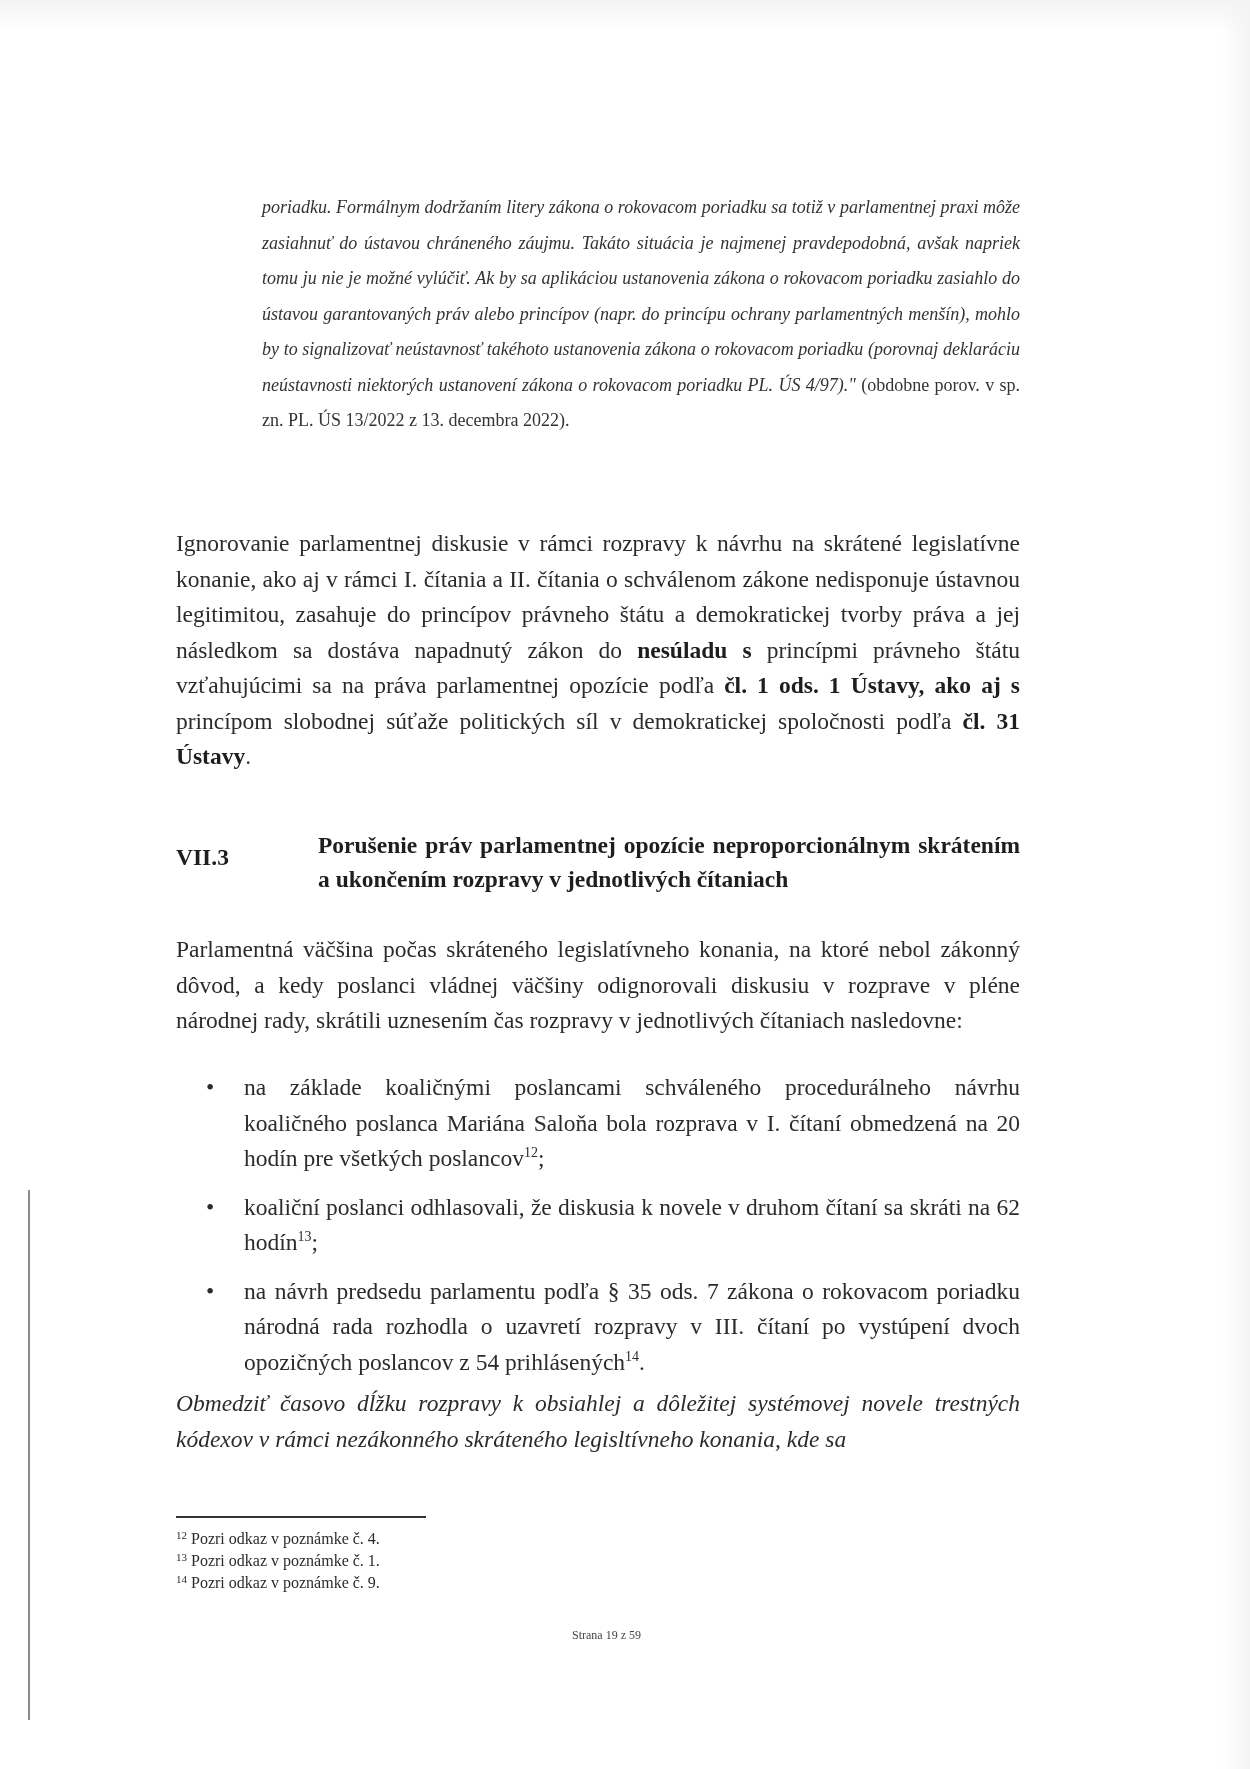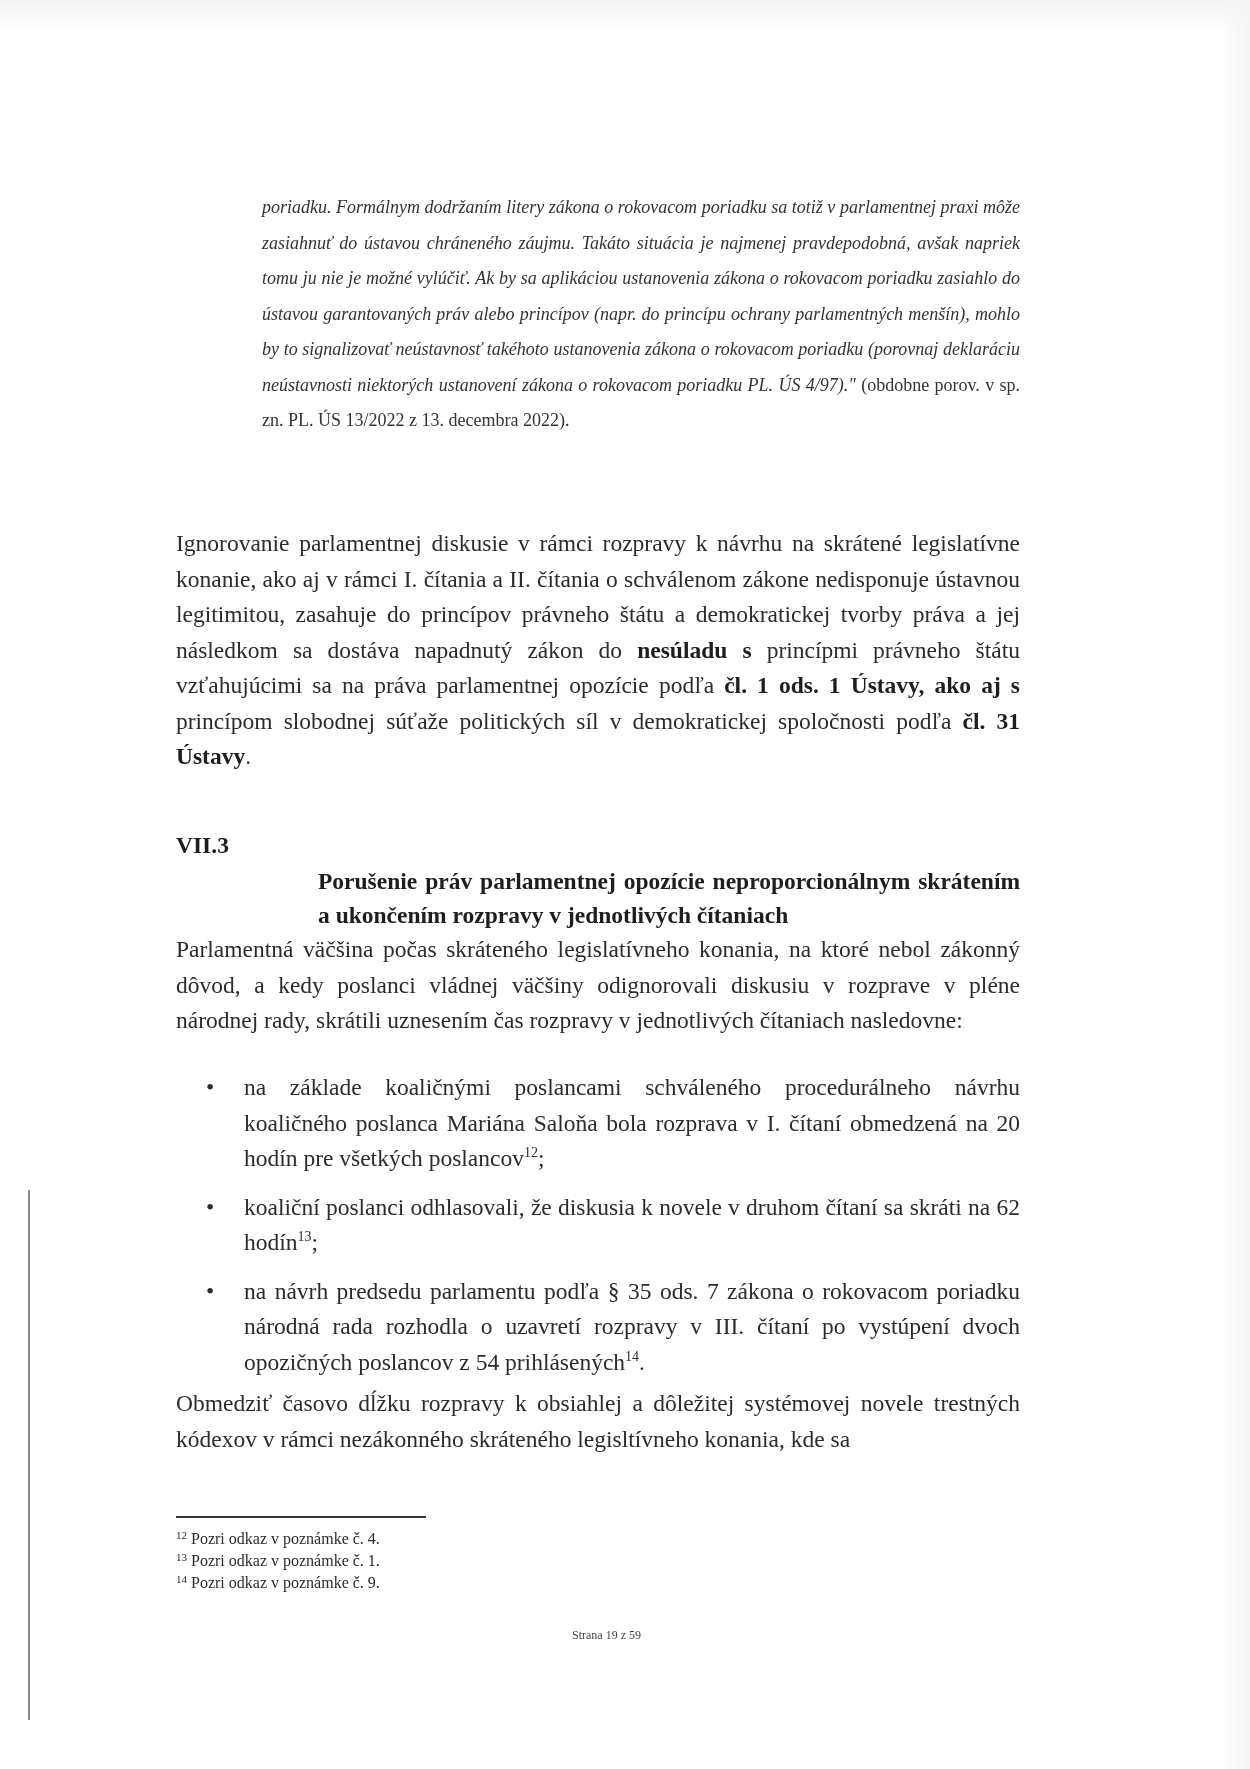--- a/index.html
+++ b/index.html
@@ -32,22 +32,22 @@
     .para {
       position: absolute; left: 176px; width: 844px;
       font-size: 23.5px; line-height: 35.5px; text-align: justify;
       color: #2b2b2b;
     }
     b { font-weight: bold; color: #1e1e1e; }
     .heading {
       position: absolute; left: 176px; top: 828px; width: 844px;
       font-size: 23.5px; line-height: 34px; font-weight: bold; color: #1e1e1e;
     }
-    .heading .num { position: absolute; left: 0; top: 0; }
-    .heading .title { position: absolute; left: 142px; top: 0; width: 702px; text-align: justify; margin-top: 36px; }
+    .heading .num { position: absolute; left: 0; top: 12px; }
+    .heading .title { position: absolute; left: 142px; top: 0; width: 702px; text-align: justify; }
     ul.bullets {
       position: absolute; left: 176px; top: 1070px; width: 844px;
       margin: 0; padding: 0; list-style: none;
       font-size: 23.5px; line-height: 35.5px; color: #2b2b2b;
     }
     ul.bullets li {
       position: relative; padding-left: 68px; margin-bottom: 13px; text-align: justify;
     }
     ul.bullets li .dot {
       position: absolute; left: 30px; top: 0;
@@ -96,21 +96,21 @@
   <li>
     <span class="dot">•</span>
     <span>koaliční poslanci odhlasovali, že diskusia k novele v druhom čítaní sa skráti na 62 hodín</span><sup>13</sup><span>;</span>
   </li>
   <li>
     <span class="dot">•</span>
     <span>na návrh predsedu parlamentu podľa § 35 ods. 7 zákona o rokovacom poriadku národná rada rozhodla o uzavretí rozpravy v III. čítaní po vystúpení dvoch opozičných poslancov z 54 prihlásených</span><sup>14</sup><span>.</span>
   </li>
 </ul>
 
-<div class="para" style="top:1386px;">Obmedziť časovo dĺžku rozpravy k obsiahlej a dôležitej systémovej novele trestných kódexov v rámci nezákonného skráteného legisltívneho konania, kde sa</div>
+<div class="para" style="top:1386px;font-style:italic;">Obmedziť časovo dĺžku rozpravy k obsiahlej a dôležitej systémovej novele trestných kódexov v rámci nezákonného skráteného legisltívneho konania, kde sa</div>
 
 <div class="fn-rule"></div>
 
 <div class="footnotes">
   <div><sup>12</sup><span> Pozri odkaz v poznámke č. 4.</span></div>
   <div><sup>13</sup><span> Pozri odkaz v poznámke č. 1.</span></div>
   <div><sup>14</sup><span> Pozri odkaz v poznámke č. 9.</span></div>
 </div>
 
 <div class="page-number">Strana 19 z 59</div>

